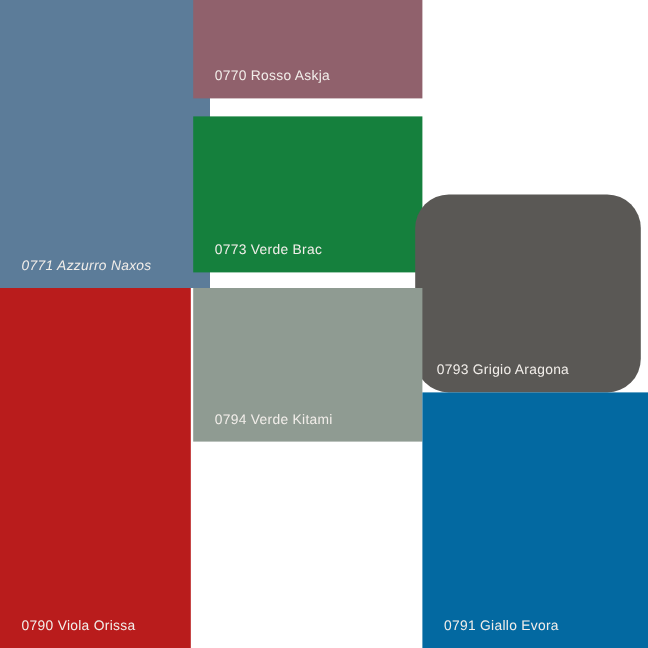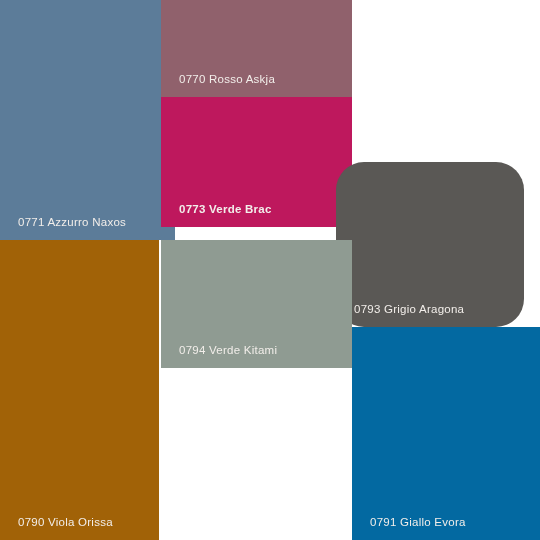--- a/index.html
+++ b/index.html
@@ -31,33 +31,33 @@
     letter-spacing: 0.25px;
     white-space: pre;
     color: #f2eeea;
     font-family: "Liberation Sans", sans-serif;
   }
 </style>
 </head>
 <body>
 
 <div id="palette" style="width: 540px; height: 540px;">
-    <div class="swatch" style="left: 0px; top: 0px; width: 175px; height: 240px; background: rgb(92, 124, 153);">
+    <div class="swatch" style="left: 0px; top: 0px; width: 175px; height: 240px; background: rgb(92, 124, 153); font-style: italic;">
       <span class="swatch-label" style="color: rgb(242, 238, 234);">0771 Azzurro Naxos</span>
     </div>
-    <div class="swatch" style="left: 161px; top: 0px; width: 191px; height: 97px; background: rgb(144, 97, 108);">
+    <div class="swatch" style="left: 161px; top: 0px; width: 191px; height: 82px; background: rgb(144, 97, 108);">
       <span class="swatch-label" style="color: rgb(242, 238, 234);">0770 Rosso Askja</span>
     </div>
-    <div class="swatch" style="left: 161px; top: 97px; width: 191px; height: 130px; background: #be185d; font-weight: bold;">
+    <div class="swatch" style="left: 161px; top: 97px; width: 191px; height: 130px; background: #15803d;">
       <span class="swatch-label" style="color: rgb(242, 238, 234);">0773 Verde Brac</span>
     </div>
-    <div class="swatch" style="left: 336px; top: 162px; width: 188px; height: 165px; background: rgb(90, 88, 85); border-radius: 28px;">
+    <div class="swatch" style="left: 346px; top: 162px; width: 188px; height: 165px; background: rgb(90, 88, 85); border-radius: 28px;">
       <span class="swatch-label" style="color: rgb(242, 238, 234);">0793 Grigio Aragona</span>
     </div>
-    <div class="swatch" style="left: 0px; top: 240px; width: 159px; height: 300px; background: #a16207;">
+    <div class="swatch" style="left: 0px; top: 240px; width: 159px; height: 300px; background: #b91c1c;">
       <span class="swatch-label" style="color: rgb(242, 238, 234);">0790 Viola Orissa</span>
     </div>
     <div class="swatch" style="left: 161px; top: 240px; width: 191px; height: 128px; background: rgb(143, 155, 146);">
       <span class="swatch-label" style="color: rgb(242, 238, 234);">0794 Verde Kitami</span>
     </div>
     <div class="swatch" style="left: 352px; top: 327px; width: 188px; height: 213px; background: #0369a1;">
       <span class="swatch-label" style="color: rgb(242, 238, 234);">0791 Giallo Evora</span>
     </div>
   </div>
 

